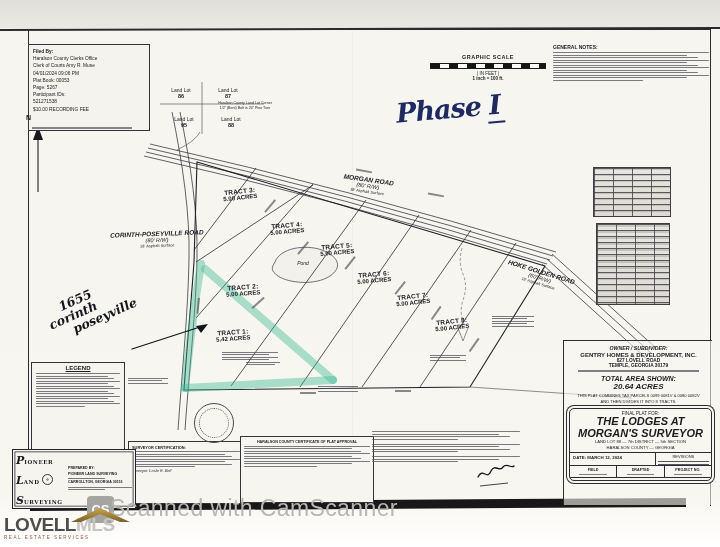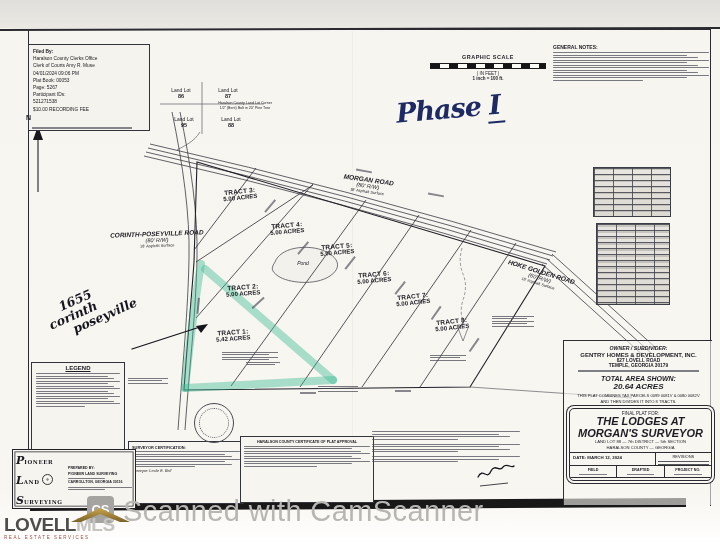--- a/index.html
+++ b/index.html
@@ -132,21 +132,21 @@
 
   .tb-mini{position:absolute;z-index:4;}
   .tb-mini i{display:block;height:1px;background:#4e4e58;opacity:.75;margin-bottom:1.4px;}
   .tb-mini i:nth-child(2n){width:84%;} .tb-mini i:nth-child(2n+1){width:100%;}
 
   .mb{position:absolute;width:16px;height:1.6px;background:#4a4a54;opacity:.65;z-index:3;}
 
   .cam{position:absolute;left:0;top:490px;width:720px;height:40px;z-index:6;}
   .cam-icon{position:absolute;left:87px;top:6px;width:27px;height:27px;background:#a6a4a1;border-radius:4px;
       color:#fff;font-weight:bold;font-size:13px;display:flex;align-items:center;justify-content:center;}
-  .cam-text{position:absolute;left:123px;top:5px;font-size:29px;color:#b8b6b3;letter-spacing:.4px;}
+  .cam-text{position:absolute;left:110px;top:5px;font-size:23px;color:#b8b6b3;letter-spacing:.4px;}
 
   .gamls{position:absolute;left:4px;top:515px;z-index:7;}
   .gamls .brand{font-size:19px;font-weight:bold;letter-spacing:-.5px;line-height:1;}
   .gamls .b1{color:#4e4d4b;} .gamls .b2{color:#c6c5c2;}
   .gamls .roof{position:absolute;left:66px;top:-9px;}
   .gamls .tag{font-size:4.5px;color:#a24b40;letter-spacing:1.6px;margin-top:1px;}
 </style>
 </head>
 <body>
 

